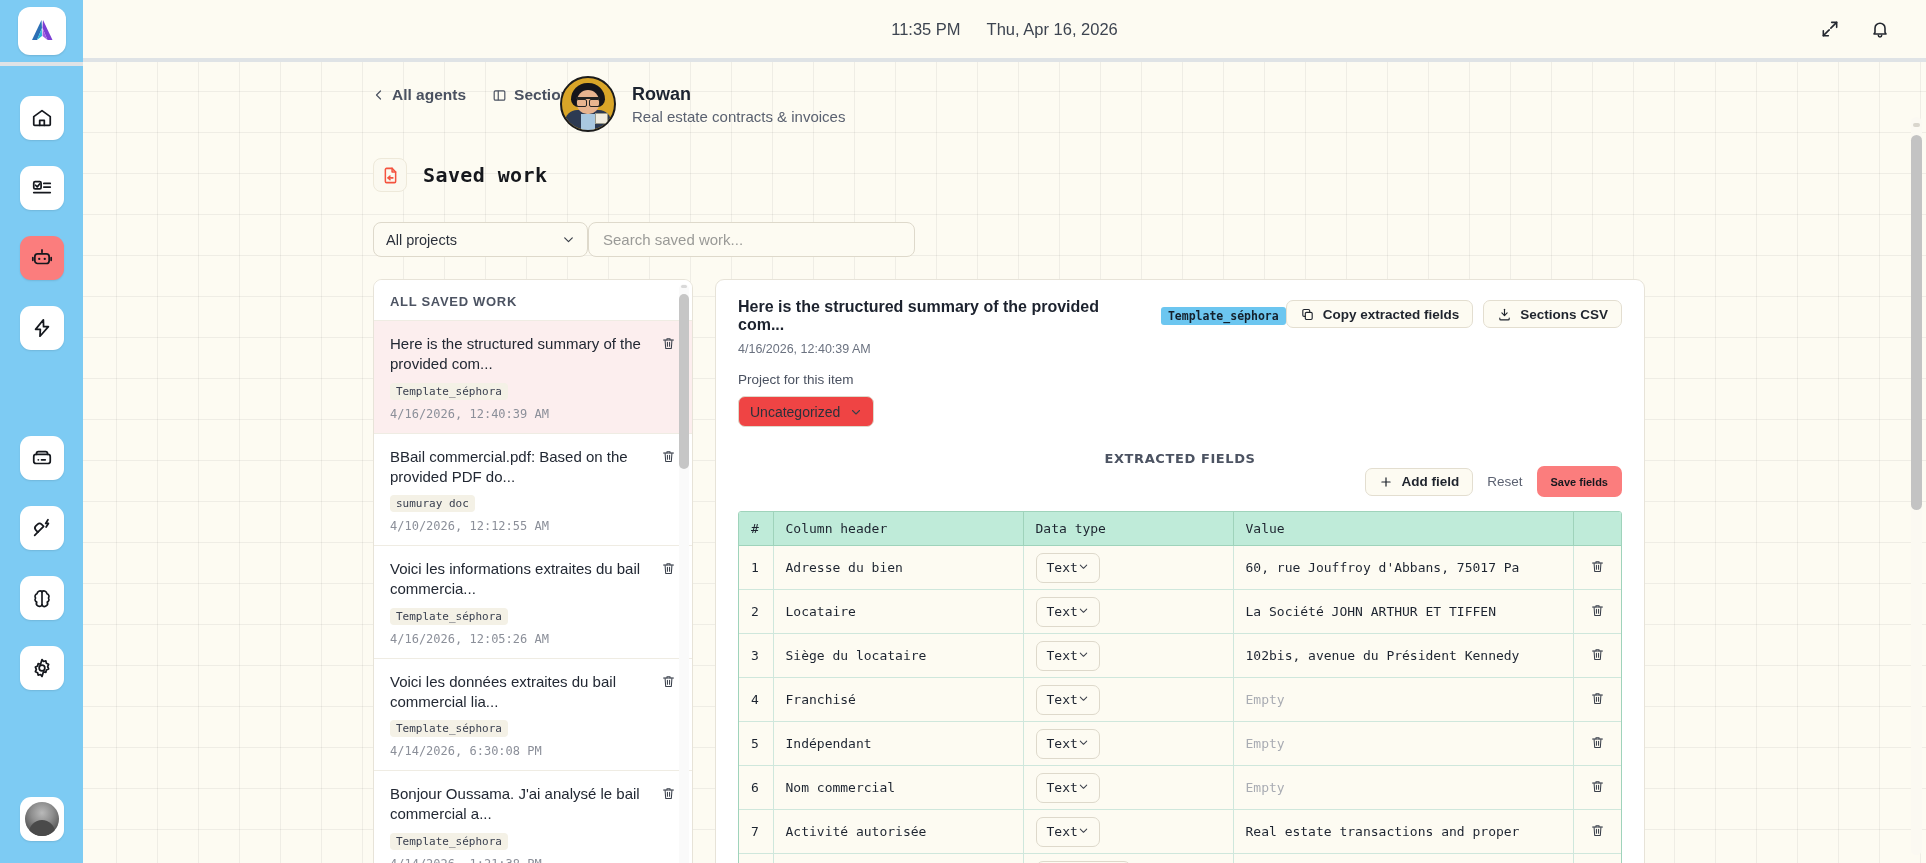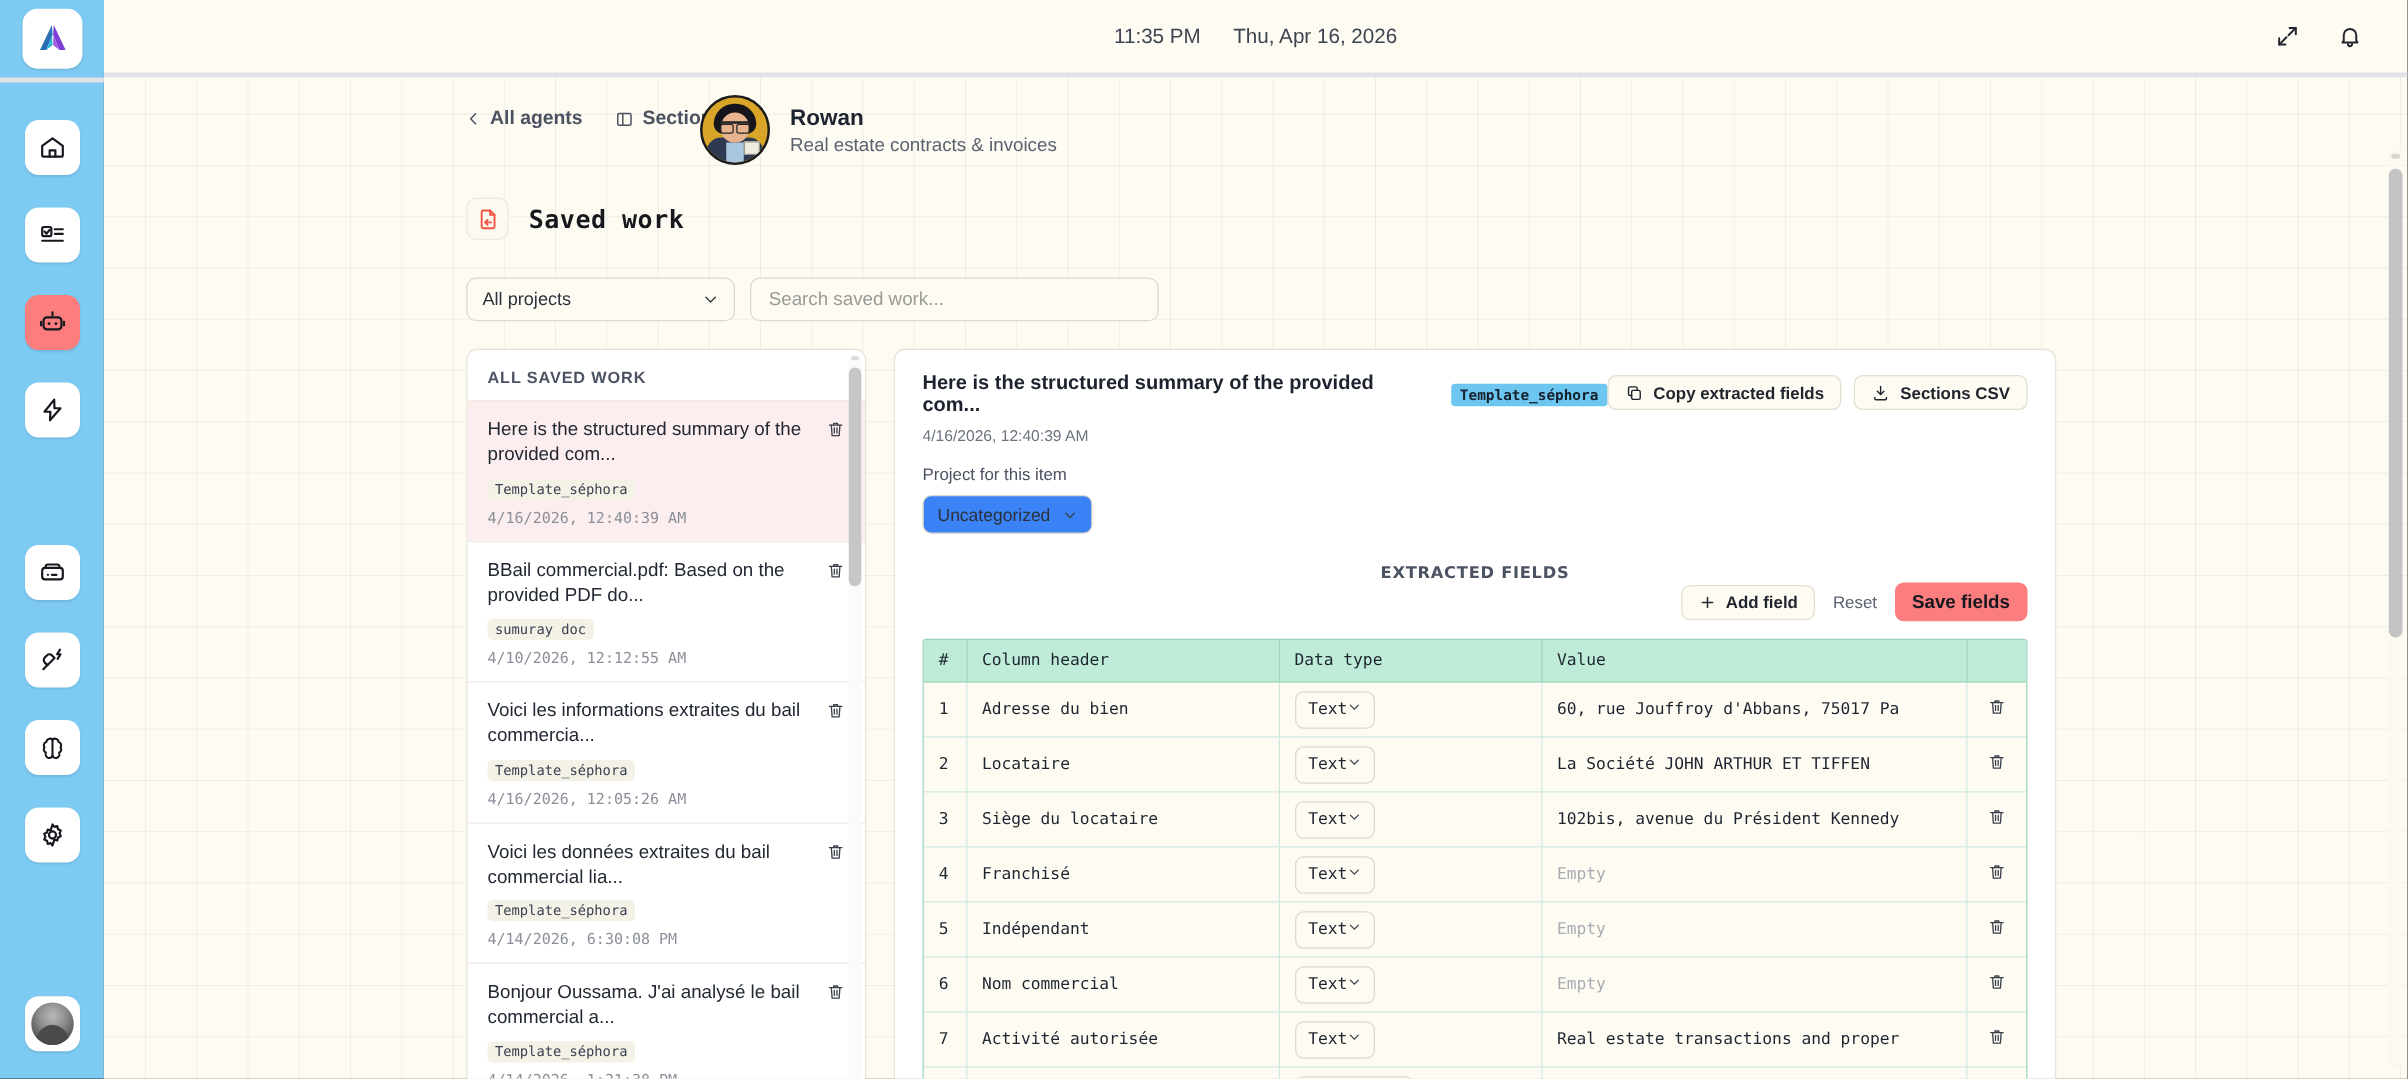--- a/index.html
+++ b/index.html
@@ -172,21 +172,21 @@
     width: 34px; height: 34px; border-radius: 8px;
     background: #FBF9F0; border: 1px solid #eee9da;
     display:flex; align-items:center; justify-content:center;
   }
   .page-title {
     font-family: "DejaVu Sans Mono", monospace;
     font-size: 20px; font-weight: 700; color: #16181d;
     letter-spacing: .4px;
   }
 
-  .filters { display: flex; gap: 12px; margin-top: 30px; }
+  .filters { display: flex; margin-top: 30px; }
   .select-proj {
     width: 215px; height: 35px; border-radius: 8px;
     background: #FDFBF2; border: 1px solid #ded9cb;
     display: flex; align-items: center; justify-content: space-between;
     padding: 0 12px; font-size: 14.5px; color: #2c313b; cursor: pointer;
   }
   .search-input {
     width: 327px; height: 35px; border-radius: 8px;
     background: #FDFBF2; border: 1px solid #ded9cb;
     padding: 0 14px; font-size: 15px; color: #2c313b;
@@ -271,21 +271,21 @@
     font-family: "DejaVu Sans Mono", monospace;
     font-size: 11.5px; color: #14202c; font-weight: 700;
   }
   .d-date { margin-top: 8px; font-size: 12.5px; color: #6b7280; }
   .d-proj-label { margin-top: 16px; font-size: 13.5px; color: #4a5160; }
   .d-proj-select {
     margin-top: 9px;
     display: inline-flex; align-items: center; gap: 10px;
     height: 31px; padding: 0 11px;
     border: 1px solid #ded9cb; border-radius: 7px;
-    background: #3b82f6; font-size: 14px; color: #2b313b; cursor: pointer;
+    background: #ef4444; font-size: 14px; color: #2b313b; cursor: pointer;
   }
   .d-head-btns { display: flex; gap: 10px; padding-top: 2px; }
   .btn {
     display: inline-flex; align-items: center; gap: 8px;
     height: 28px; padding: 0 13px;
     border: 1px solid #e3ded0; border-radius: 7px;
     background: #FDFBF2; font-size: 13.5px; color: #1f242d;
     font-weight: 700; cursor: pointer; white-space: nowrap;
   }
 
@@ -297,21 +297,21 @@
     font-size: 13px; font-weight: 700; color: #4c5362; letter-spacing: .6px;
     font-family: "DejaVu Sans", sans-serif;
   }
   .ef-actions { margin-left: auto; display: flex; align-items: center; gap: 14px; }
   .btn-reset {
     background: none; border: none; font-size: 13.5px; color: #5c6272;
     cursor: pointer; font-family: "Liberation Sans", sans-serif;
   }
   .btn-save {
     height: 31px; padding: 0 14px; border-radius: 7px; border: none;
-    background: #FB7D7D; color: #15181e; font-size: 15px; font-weight: 700;
+    background: #FB7D7D; color: #15181e; font-size: 11px; font-weight: 700;
     cursor: pointer; font-family: "Liberation Sans", sans-serif;
   }
 
   
   .tbl-wrap { border: 1px solid #9fd3bb; border-radius: 3px; overflow: hidden; }
   table.fields { width: 100%; border-collapse: collapse; table-layout: fixed; }
   table.fields th {
     background: #BFEBD9; text-align: left;
     font-family: "DejaVu Sans Mono", monospace;
     font-size: 13px; font-weight: 400; color: #1d2530;

